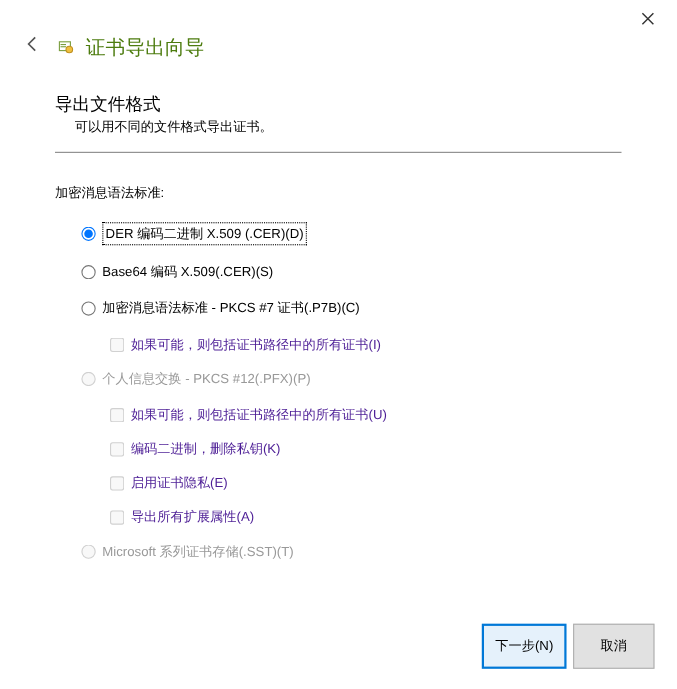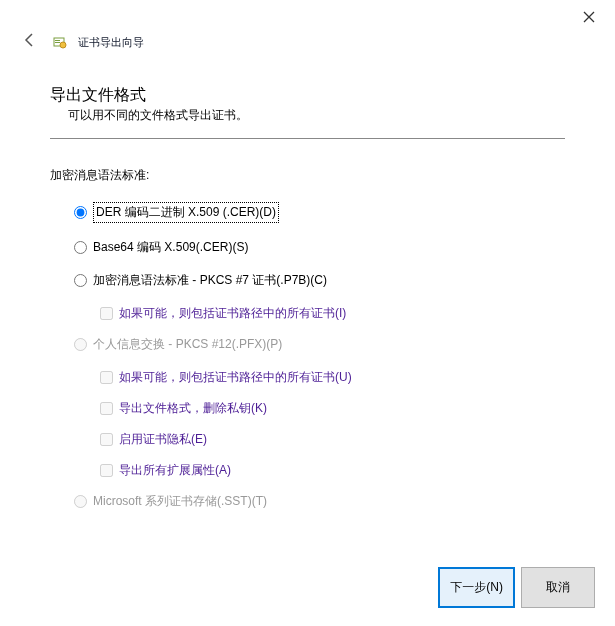--- a/index.html
+++ b/index.html
@@ -37,22 +37,22 @@
       background: none;
       border: none;
       padding: 2px 4px;
     }
     .wizard-icon {
       width: 16px;
       height: 16px;
       display: inline-block;
     }
     .wizard-title {
-      color: #0f172a;
-      font-size: 11px;
+      color: #4d7c0f;
+      font-size: 18px;
     }
     .content {
       padding: 30px 50px 0 50px;
     }
     .section-title {
       font-weight: normal;
       font-size: 16px;
       margin-bottom: 1px;
     }
     .section-desc {
@@ -191,21 +191,21 @@
       <input type="radio" name="fmt" disabled="" style="">
       <label>个人信息交换 - PKCS #12(.PFX)(P)</label>
     </div>
     <div class="checkbox-group">
       <div class="checkbox-row disabled">
         <input type="checkbox" disabled="" style="">
         <label>如果可能，则包括证书路径中的所有证书(U)</label>
       </div>
       <div class="checkbox-row disabled">
         <input type="checkbox" disabled="" style="">
-        <label>导出文件格式，删除私钥(K)</label>
+        <label>编码二进制，删除私钥(K)</label>
       </div>
       <div class="checkbox-row disabled">
         <input type="checkbox" disabled="" style="">
         <label>启用证书隐私(E)</label>
       </div>
       <div class="checkbox-row disabled">
         <input type="checkbox" disabled="" style="">
         <label>导出所有扩展属性(A)</label>
       </div>
     </div>

